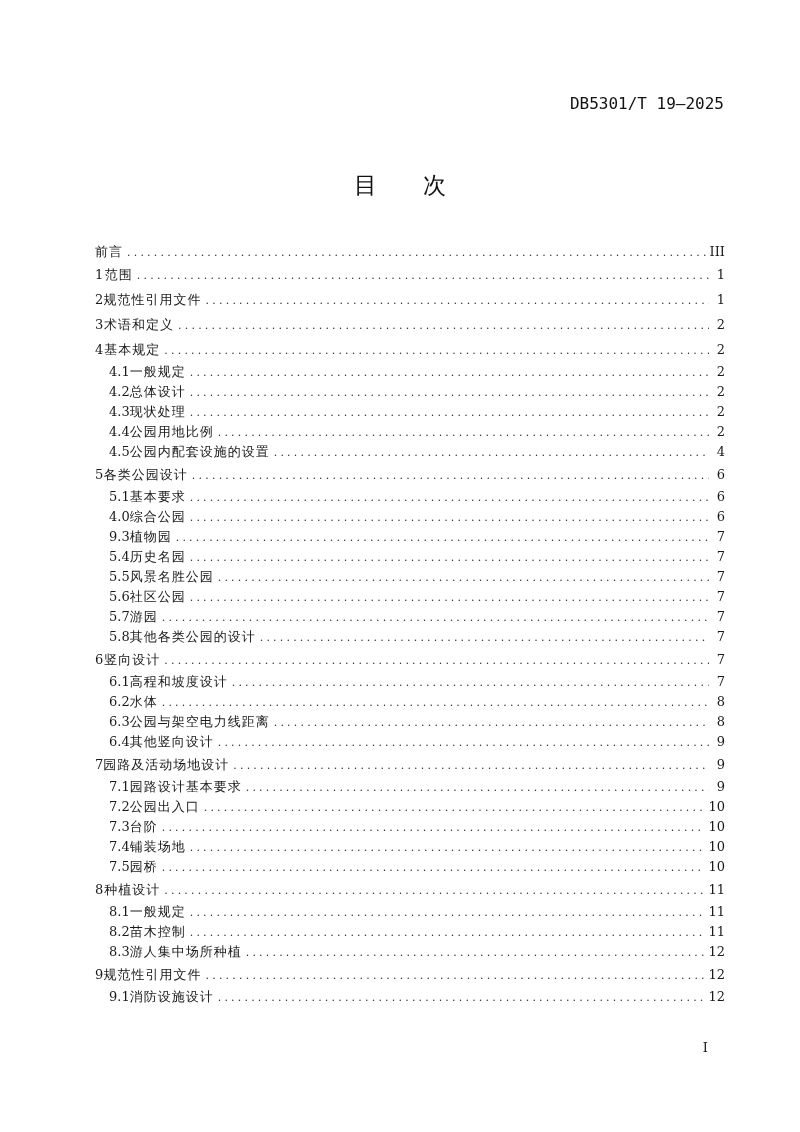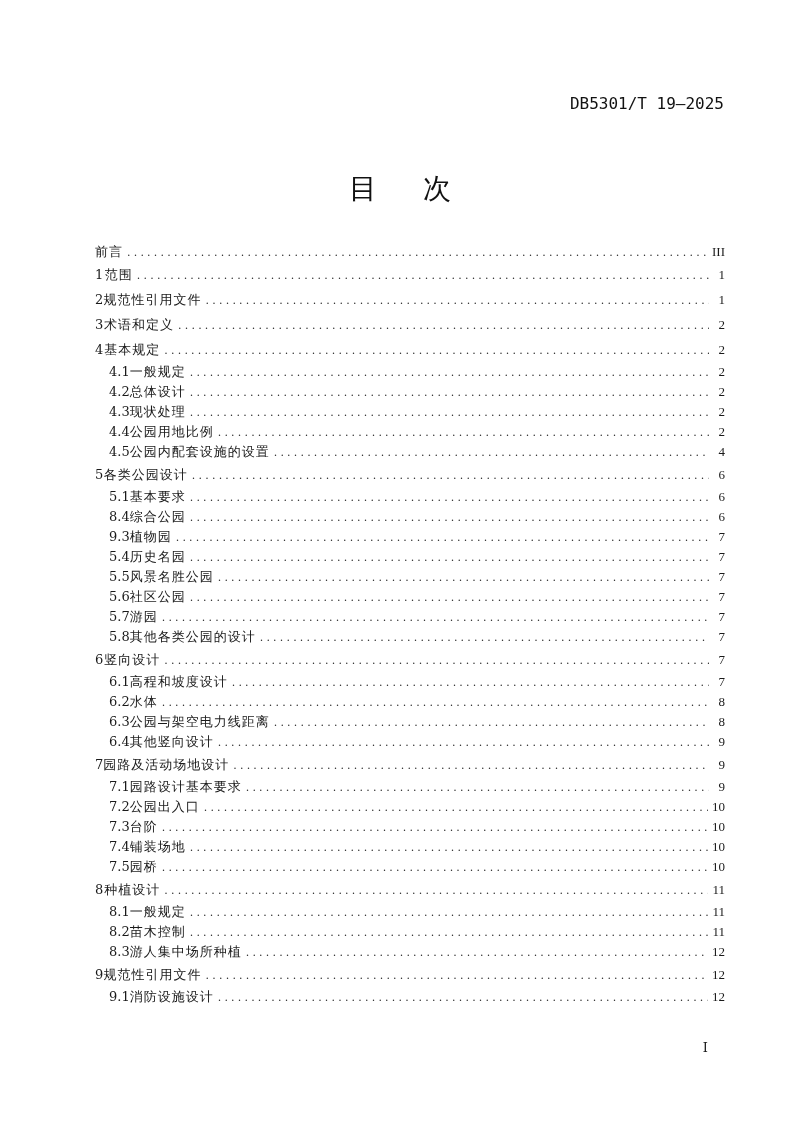--- a/index.html
+++ b/index.html
@@ -1,35 +1,35 @@
 <!DOCTYPE html>
 <html><head>
 <meta charset="utf-8">
 <style>
   html, body { margin:0; padding:0; background:#ffffff; }
   body { width:800px; height:1132px; position:relative; overflow:hidden;
          font-family:"DejaVu Serif", "Liberation Serif", serif; color:#1a1a1a; }
   .doc-code { position:absolute; top:94px; right:76px; font-family:"DejaVu Sans Mono","Liberation Mono",monospace;
               font-size:16px; letter-spacing:0px; color:#111; }
   .title { position:absolute; top:170px; left:0; width:800px; text-align:center;
-           font-family:"DejaVu Sans","Liberation Sans",sans-serif; font-size:28px; color:#111; }
+           font-family:"DejaVu Sans","Liberation Sans",sans-serif; font-size:23px; color:#111; }
   .title span { display:inline-block; }
   .title .gap { width:46px; }
   .toc { position:absolute; top:242px; left:95px; width:630px; }
   .row { display:flex; align-items:baseline; font-size:13px; height:20px; line-height:20px; white-space:nowrap; }
   .row.l1 { height:25px; line-height:25px; }
   .row.l1.first { height:20px; line-height:20px; }
   .row.l2 { padding-left:14px; }
   .num { display:inline-block; }
   .row.l1 .num { width:22px; }
   .row.l2 .num { width:36px;text-align:center; }
   .label { flex:0 0 auto; letter-spacing:1px; }
   .leader { flex:1 1 auto; overflow:hidden; margin:0 4px; color:#333; letter-spacing:3.2px; font-size:11px; }
   .leader::before { content:"................................................................................................................................................................................................"; }
-  .page { flex:0 0 auto; text-align:right; min-width:12px;font-family:Liberation Serif, serif; }
+  .page { flex:0 0 auto; text-align:right; min-width:12px; }
   .footer { position:absolute; top:1040px; right:92px; font-size:13px; }
 </style>
 </head>
 <body>
 
 <div class="doc-code">DB5301/T 19—2025</div>
 
 <div class="title">
   <span>目</span><span class="gap"></span><span>次</span>
 </div>
@@ -101,21 +101,21 @@
       <span class="leader"></span>
       <span class="page">6</span>
     </div>
     <div class="row l2">
       <span class="num">5.1</span>
       <span class="label">基本要求</span>
       <span class="leader"></span>
       <span class="page">6</span>
     </div>
     <div class="row l2">
-      <span class="num">8.4</span>
+      <span class="num">4.0</span>
       <span class="label">综合公园</span>
       <span class="leader"></span>
       <span class="page">6</span>
     </div>
     <div class="row l2">
       <span class="num">9.3</span>
       <span class="label">植物园</span>
       <span class="leader"></span>
       <span class="page">7</span>
     </div>

